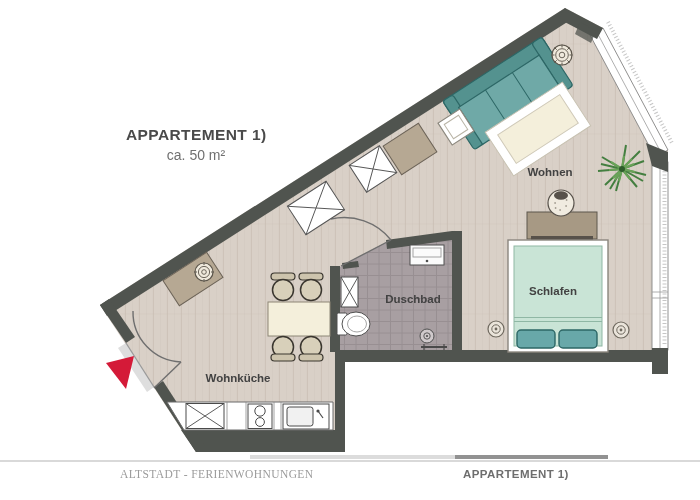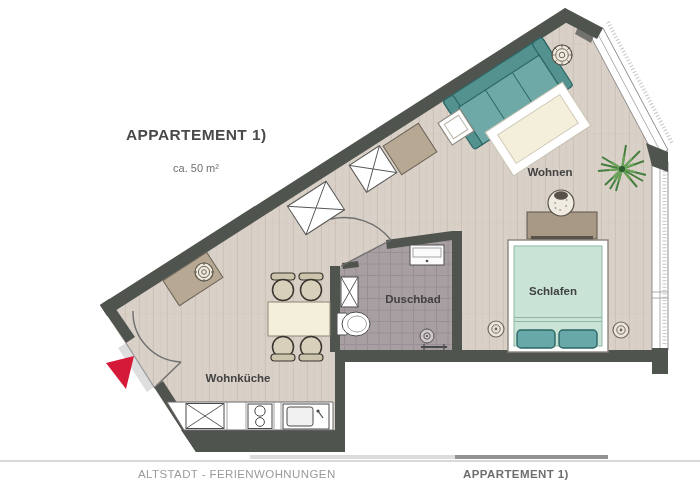--- a/index.html
+++ b/index.html
@@ -7,26 +7,26 @@
          font-family:"Liberation Sans",sans-serif;}
   #plan{position:absolute;left:0;top:0;}
   .wall{fill:var(--wall);}
   .winband{fill:#ffffff;stroke:#777;stroke-width:.8;}
   .winline{stroke:#9a9a9a;stroke-width:.8;fill:none;}
   .tick{stroke:#8d8d8d;stroke-width:4;stroke-dasharray:1 2.3;opacity:.5;fill:none;}
   .doorarc{fill:none;stroke:#6f6f6f;stroke-width:1.4;}
   .room-label{font:700 11.5px "Liberation Sans",sans-serif;fill:#424242;text-anchor:middle;}
   #title-block{position:absolute;left:126px;top:126px;width:140px;text-align:center;}
   #title-block .h{font-size:15.5px;font-weight:700;color:#4a4a4a;letter-spacing:.4px;white-space:nowrap;}
-  #title-block .s{font-size:11px;color:#707070;margin-top:18px;}
+  #title-block .s{font-size:14px;color:#707070;margin-top:3px;}
   #footer-line{position:absolute;left:0;top:460px;width:700px;height:1.5px;background:var(--line);}
   .footer-item{position:absolute;top:468px;font-size:11.5px;letter-spacing:.4px;color:var(--gray);
                cursor:pointer;white-space:nowrap;}
   .footer-item.active{color:var(--grayd);font-weight:700;}
-  #f0{left:138px;} #f1{left:325px;} #f2{left:463px;}
+  #f0{left:120px;font-family:Liberation Serif, serif;} #f1{left:325px;} #f2{left:463px;}
 </style>
 </head>
 <body>
 
 <div id="stage">
 
   <svg id="plan" width="700" height="500" viewBox="0 0 700 500">
     <defs>
       <pattern id="wood" width="14" height="90" patternUnits="userSpaceOnUse">
         <rect width="14" height="90" fill="#d9d0c7"></rect>

